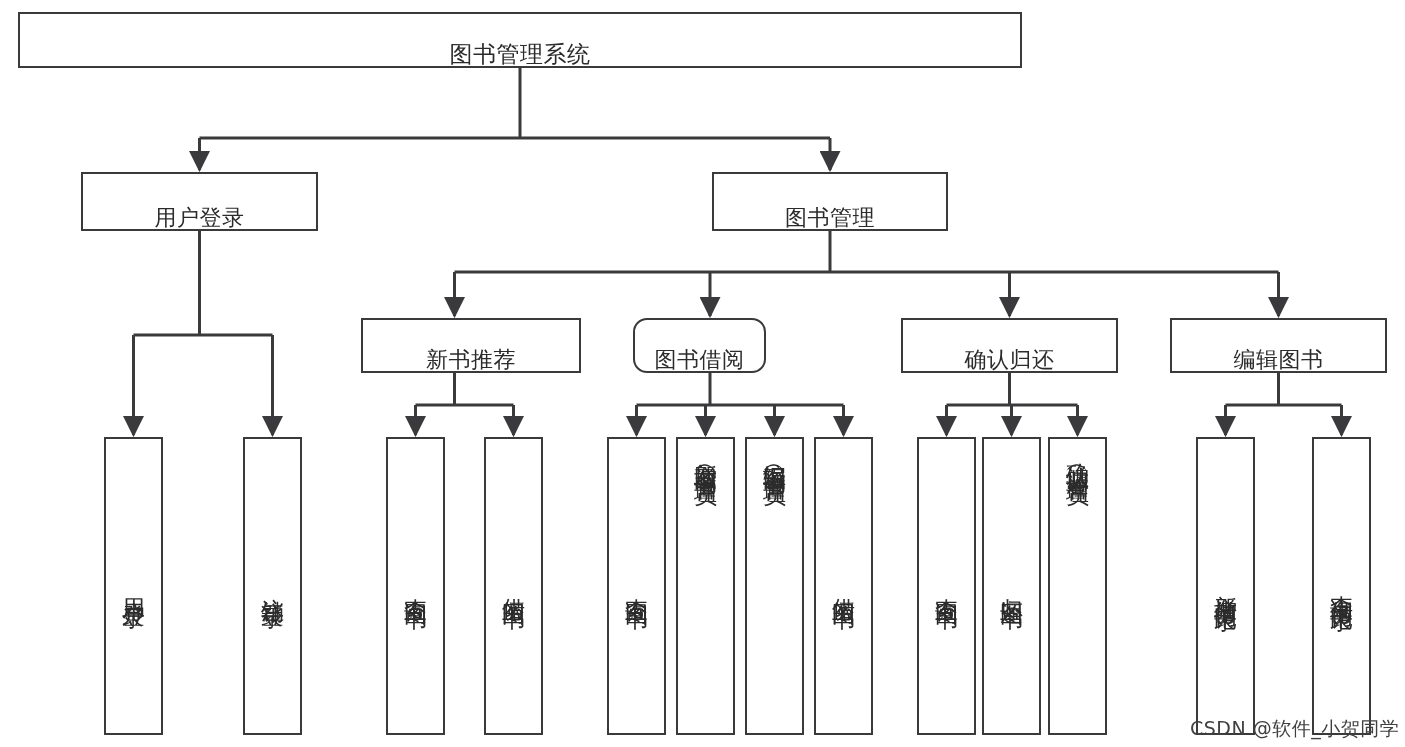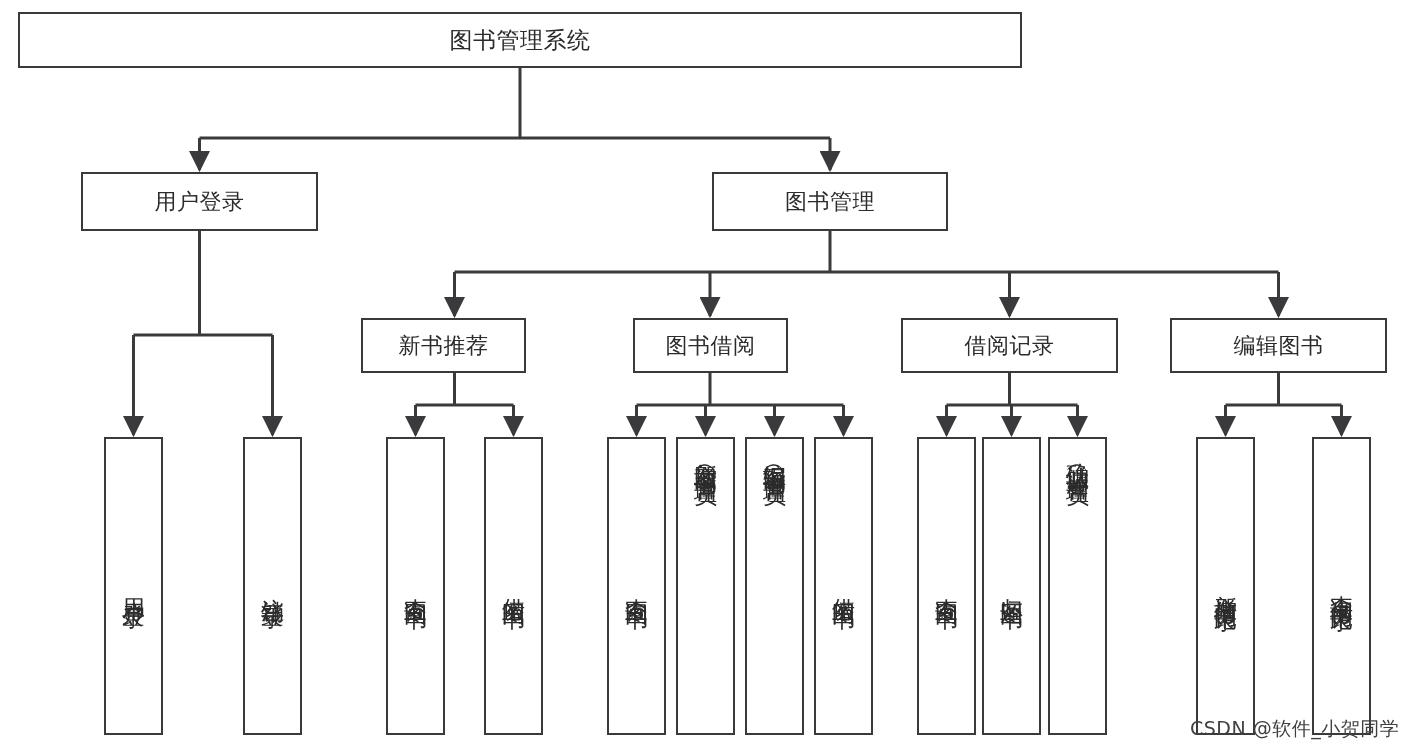--- a/index.html
+++ b/index.html
@@ -24,21 +24,21 @@
     width: 1405px;
     height: 747px;
     pointer-events: none;
   }
   .node {
     position: absolute;
     box-sizing: border-box;
     border: 2px solid #3a3a3c;
     background: #ffffff;
     display: flex;
-    align-items: center;
+    align-items: flex-end;
     justify-content: center;
     color: #2b2b2b;
     z-index: 2;
   }
   .node .lbl {
     display: block;
     text-align: center;
     line-height: 1.0;
     white-space: nowrap;
   }
@@ -128,28 +128,28 @@
     <span class="lbl">图书管理系统</span>
   </div>
 
   <div class="node h-node" style="left: 81px; top: 172px; width: 237px; height: 59px;">
     <span class="lbl">用户登录</span>
   </div>
   <div class="node h-node" style="left: 712px; top: 172px; width: 236px; height: 59px;">
     <span class="lbl">图书管理</span>
   </div>
 
-  <div class="node h-node" style="left: 361px; top: 318px; width: 165px; height: 55px;">
+  <div class="node h-node" style="left: 361px; top: 318px; width: 220px; height: 55px;">
     <span class="lbl">新书推荐</span>
   </div>
-  <div class="node h-node" style="left: 633px; top: 318px; width: 155px; height: 55px;">
+  <div class="node h-node" style="left: 633px; top: 318px; width: 133px; height: 55px; border-radius: 14px;">
     <span class="lbl">图书借阅</span>
   </div>
   <div class="node h-node" style="left: 901px; top: 318px; width: 217px; height: 55px;">
-    <span class="lbl">借阅记录</span>
+    <span class="lbl">确认归还</span>
   </div>
   <div class="node h-node" style="left: 1170px; top: 318px; width: 217px; height: 55px;">
     <span class="lbl">编辑图书</span>
   </div>
 
   <div class="node v-node v-center" style="left: 104px; top: 437px; width: 59px; height: 298px;">
     <span class="lbl">用户登录</span>
   </div>
   <div class="node v-node v-center" style="left: 243px; top: 437px; width: 59px; height: 298px;">
     <span class="lbl">注销登录</span>

